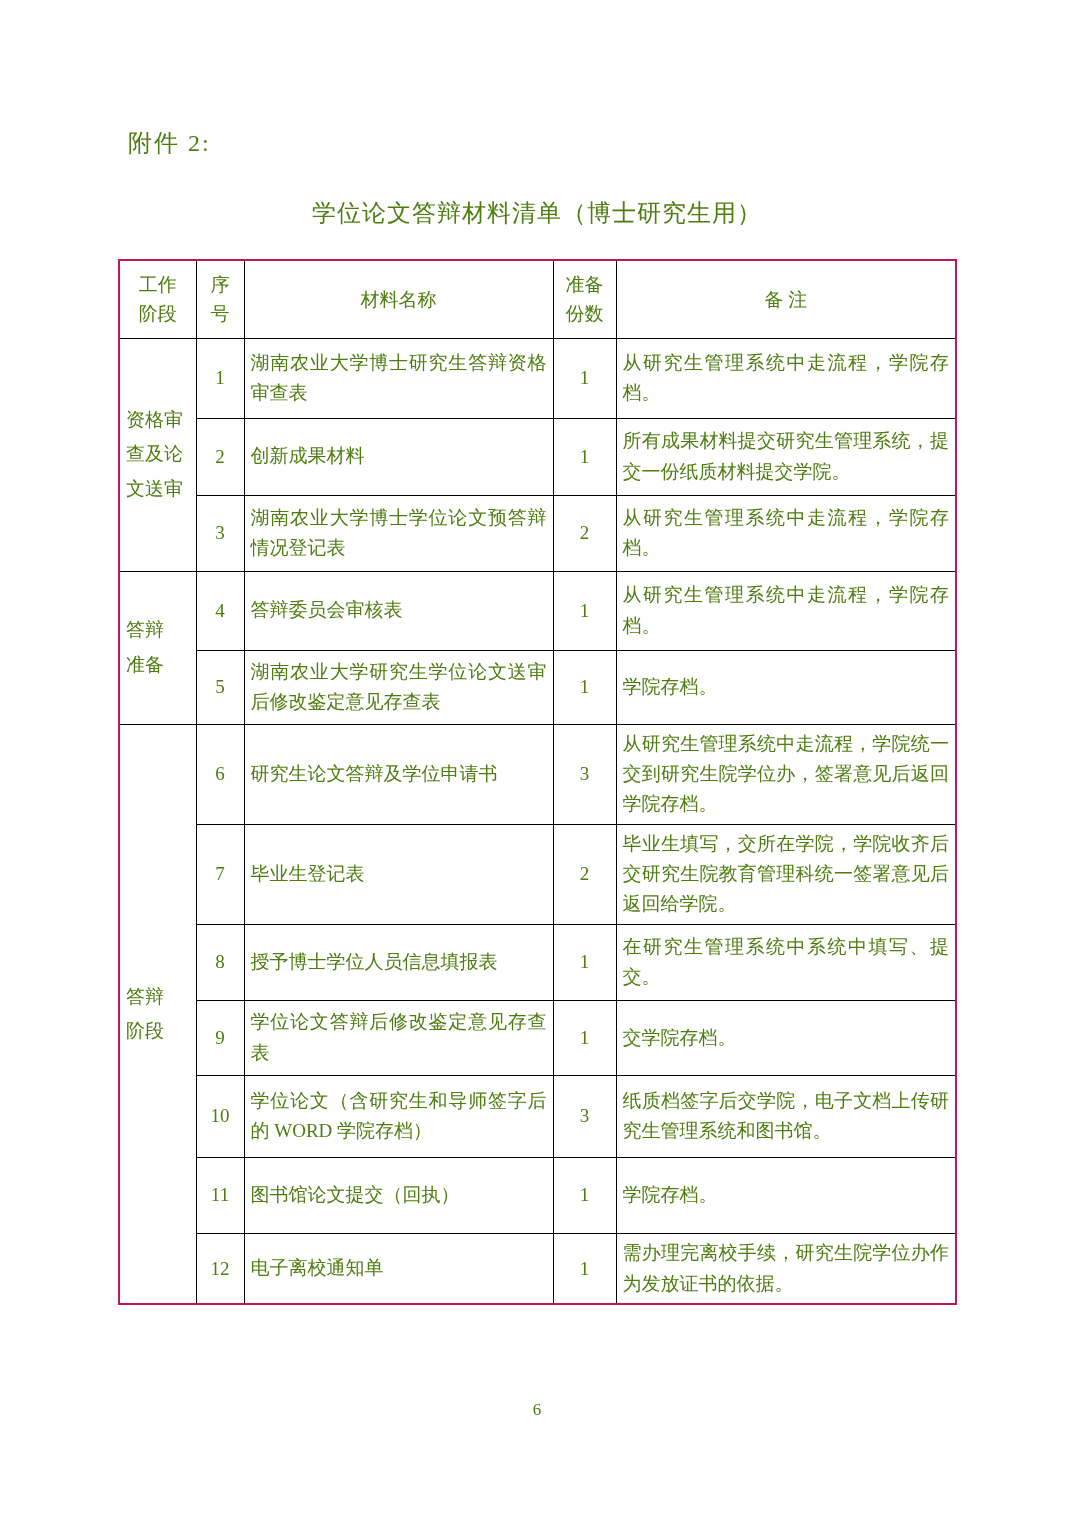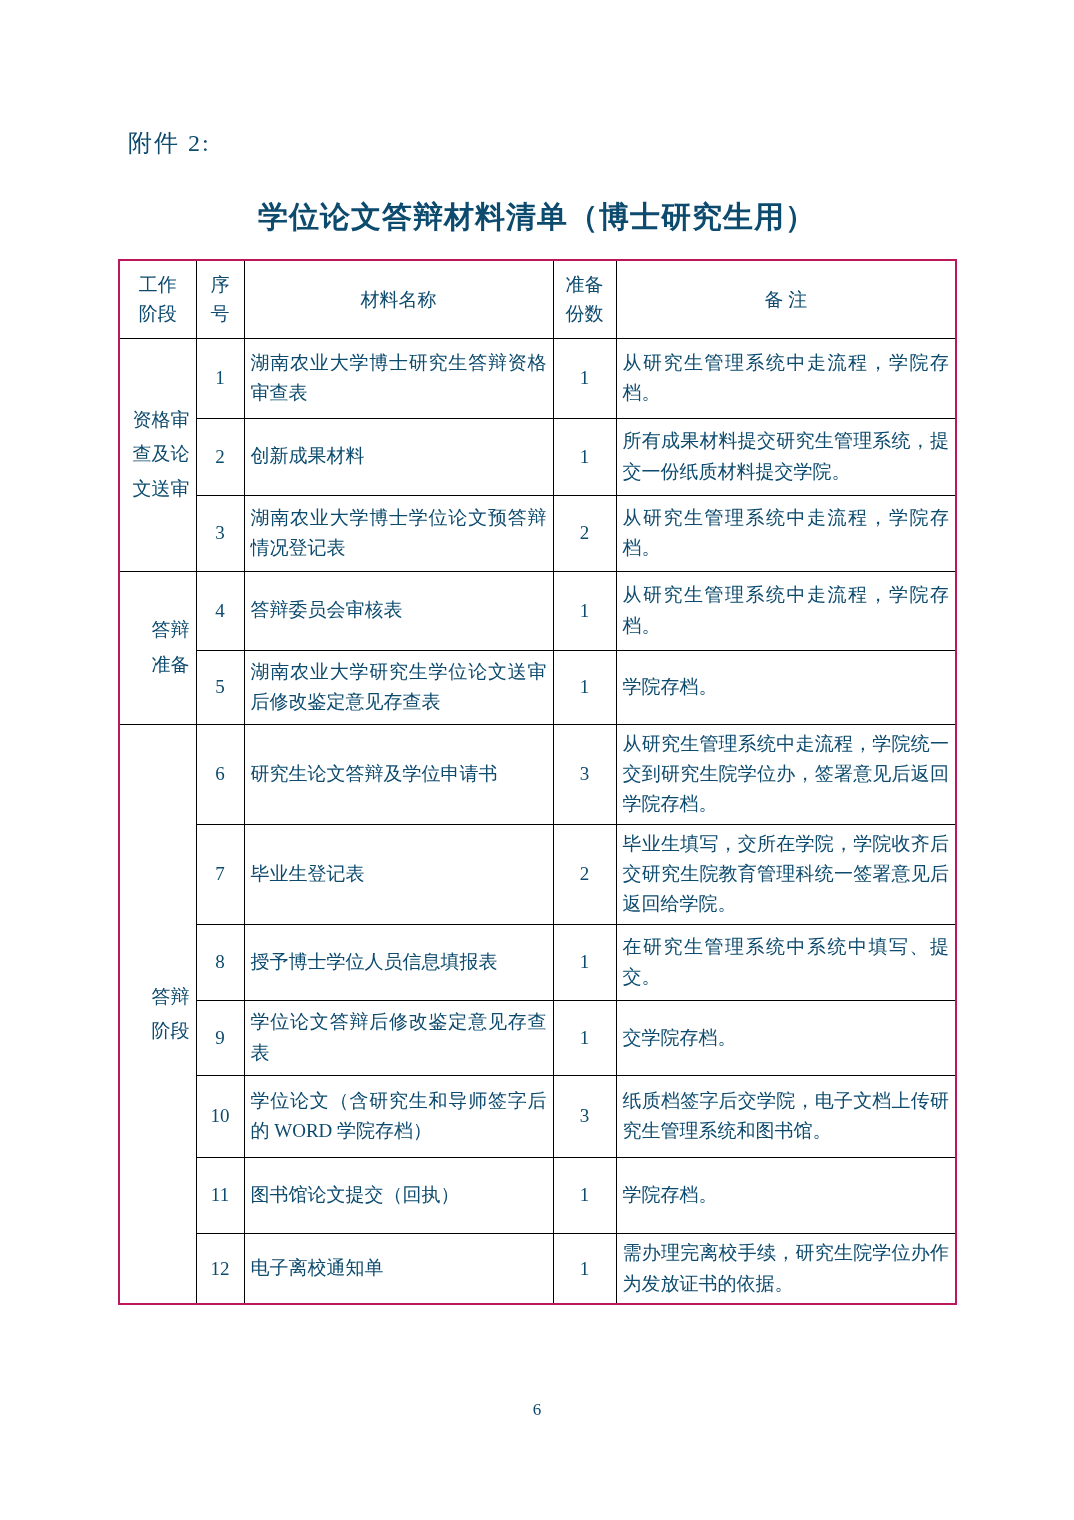--- a/index.html
+++ b/index.html
@@ -2,41 +2,41 @@
 <html><head>
 <meta charset="utf-8">
 <style>
   * { box-sizing: border-box; }
   html, body { margin: 0; padding: 0; background: #ffffff; }
   .page {
     position: relative;
     width: 1074px;
     height: 1520px;
     background: #ffffff;
-    color: #0c4a6e;
+    color: #4d7c0f;
     font-family: "Liberation Serif", "DejaVu Serif", serif;
     overflow: hidden;
   }
   .attachment {
     position: absolute;
     left: 128px;
     top: 127px;
     font-size: 24px;
     letter-spacing: 2px;
   }
   .doc-title {
     position: absolute;
     left: 0;
     top: 197px;
     width: 100%;
     margin: 0;
     text-align: center;
     font-family: "Liberation Sans", "DejaVu Sans", sans-serif;
-    font-weight: bold;
-    font-size: 30px;
+    font-weight: normal;
+    font-size: 24px;
     letter-spacing: 1px;
   }
   .table-wrap {
     position: absolute;
     left: 118px;
     top: 259px;
   }
   table.materials {
     border-collapse: collapse;
     table-layout: fixed;
@@ -50,21 +50,21 @@
     vertical-align: middle;
     padding: 4px 6px;
   }
   table.materials th {
     font-weight: normal;
     text-align: center;
     white-space: pre-line;
     line-height: 1.55;
   }
   td.cell-stage {
-    text-align: right;
+    text-align: left;
     white-space: pre-line;
     line-height: 1.8;
     padding: 4px 2px;
   }
   td.cell-num { text-align: center; }
   td.cell-mat {
     text-align: justify;
     padding: 8px 10px;
     line-height: 1.6;
     margin-left: 23px;

